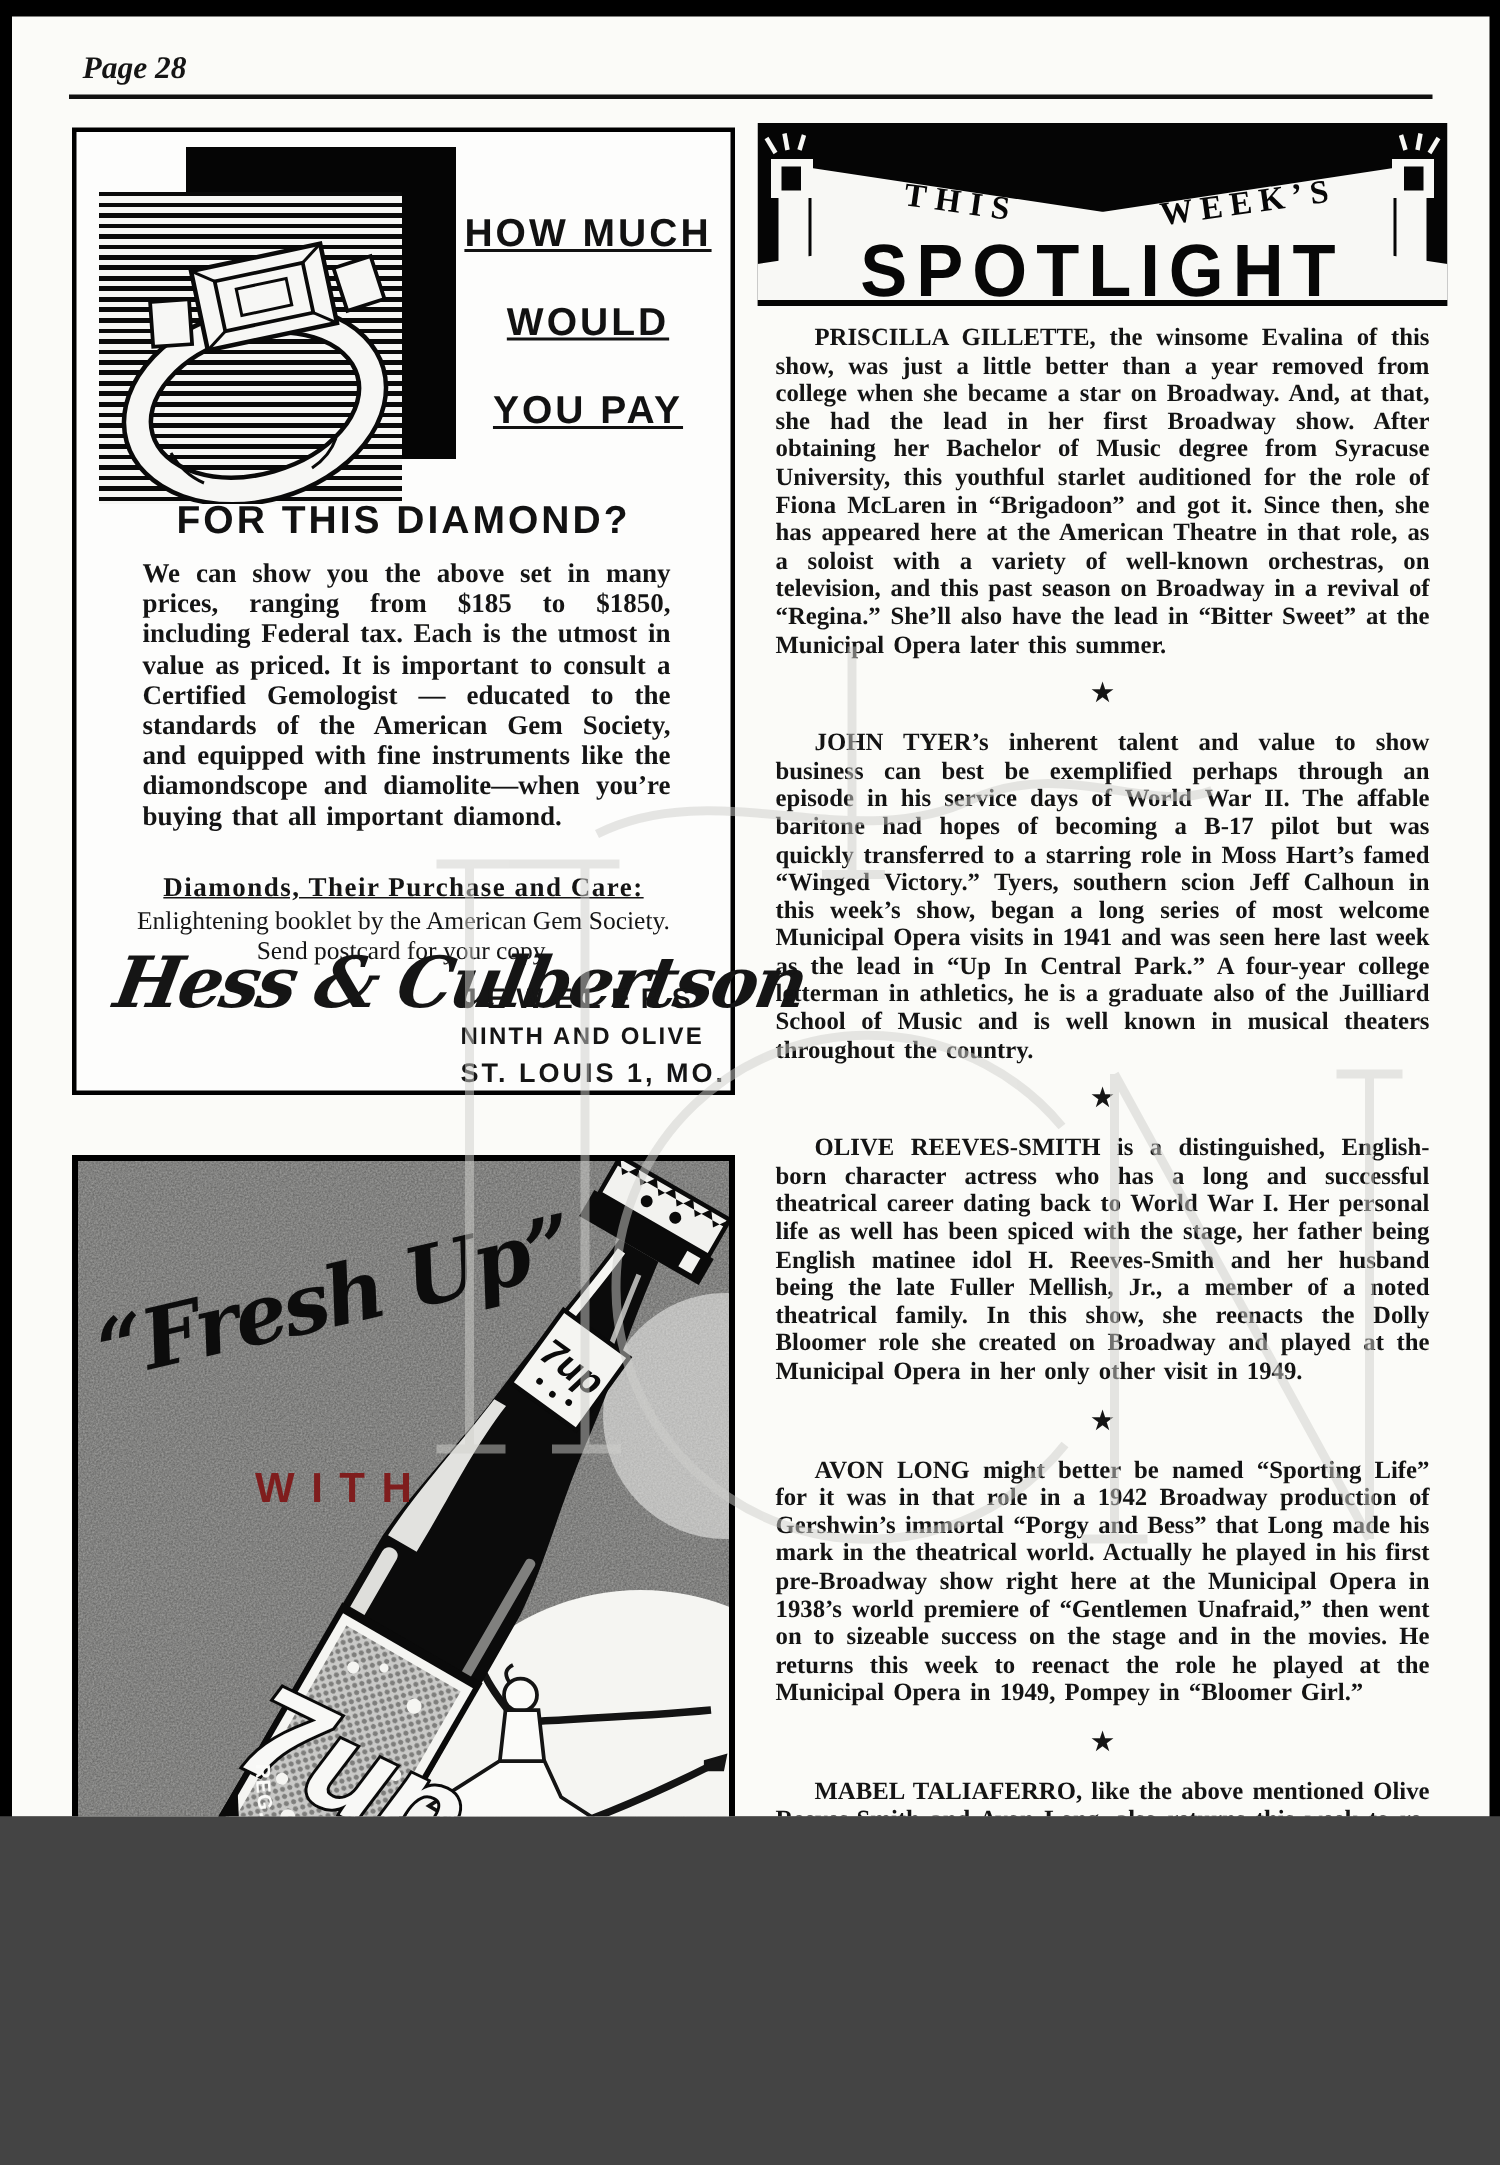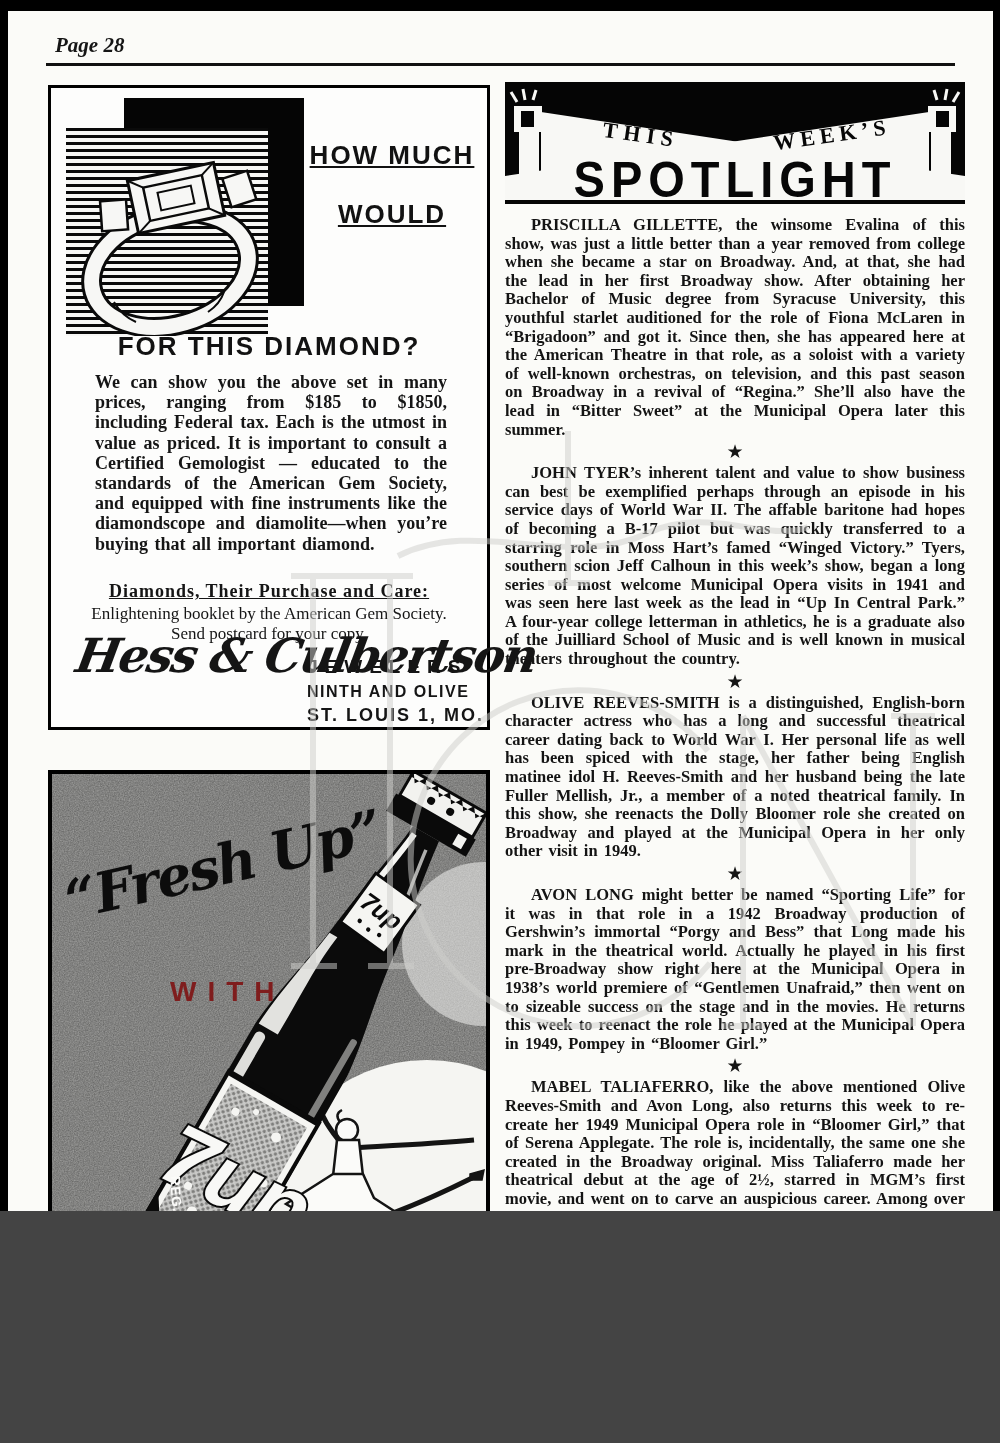--- a/index.html
+++ b/index.html
@@ -51,21 +51,21 @@
       font-weight:700;font-size:28px;letter-spacing:11px;color:#7f1d1d;}
   .su-band{position:absolute;left:0;right:0;bottom:14px;height:74px;background:#070707;}
   .su-company{margin-top:8px;font-family:"Liberation Sans",sans-serif;font-weight:700;
       font-size:31px;letter-spacing:1px;color:#fbfbfb;white-space:nowrap;}
   .su-address{margin-top:2px;font-family:"Liberation Sans",sans-serif;font-weight:700;
       font-size:18px;letter-spacing:8px;color:#f97316;}
 
   
   .banner{display:block;}
   .article{margin-top:12px;}
-  .article p{margin:0;font:700 16.5px/18.6px "Liberation Serif",serif;text-align:justify;
+  .article p{margin:12px;font:700 16.5px/18.6px "Liberation Serif",serif;text-align:justify;
       text-indent:26px;word-spacing:2px;color:#141414;}
   .star-sep{text-align:center;font-size:19px;line-height:23px;margin:1px 0;}
   .continued{margin-top:8px;text-align:center;font:italic 700 21px "Liberation Serif",serif;}
 
   .watermark{position:absolute;left:0;top:0;pointer-events:none;}
 </style>
 </head>
 <body>
 
 <div class="page">
@@ -97,20 +97,21 @@
                 <rect x="50" y="-4" width="26" height="30" transform="rotate(-6)" fill="#f7f7f5" stroke="#0a0a0a" stroke-width="2.5"></rect>
               </g>
               <path d="M40,160 q8,14 22,20 M150,150 q-4,12 -16,20" stroke="#0a0a0a" stroke-width="2" fill="none"></path>
             </g>
           </svg>
         </div>
       </div>
       <div class="da-headline">
         <div>HOW MUCH</div>
         <div>WOULD</div>
+        <div>YOU PAY</div>
       </div>
       <div class="da-subhead">FOR THIS DIAMOND?</div>
       <div class="da-body">We can show you the above set in many prices, ranging from $185 to $1850, including Federal tax. Each is the utmost in value as priced. It is important to consult a Certified Gemologist — educated to the standards of the American Gem Society, and equipped with fine instruments like the diamondscope and diamolite—when you’re buying that all important diamond.</div>
       <div class="da-booklet-title">Diamonds, Their Purchase and Care:</div>
       <div class="da-booklet-text">Enlightening booklet by the American Gem Society.  Send postcard for your copy.</div>
       <div class="da-signature">Hess &amp; Culbertson</div>
       <div class="da-jewelers">
         <div class="dj-1">JEWELERS</div>
         <div class="dj-2">NINTH AND OLIVE</div>
         <div class="dj-3">ST. LOUIS 1, MO.</div>

